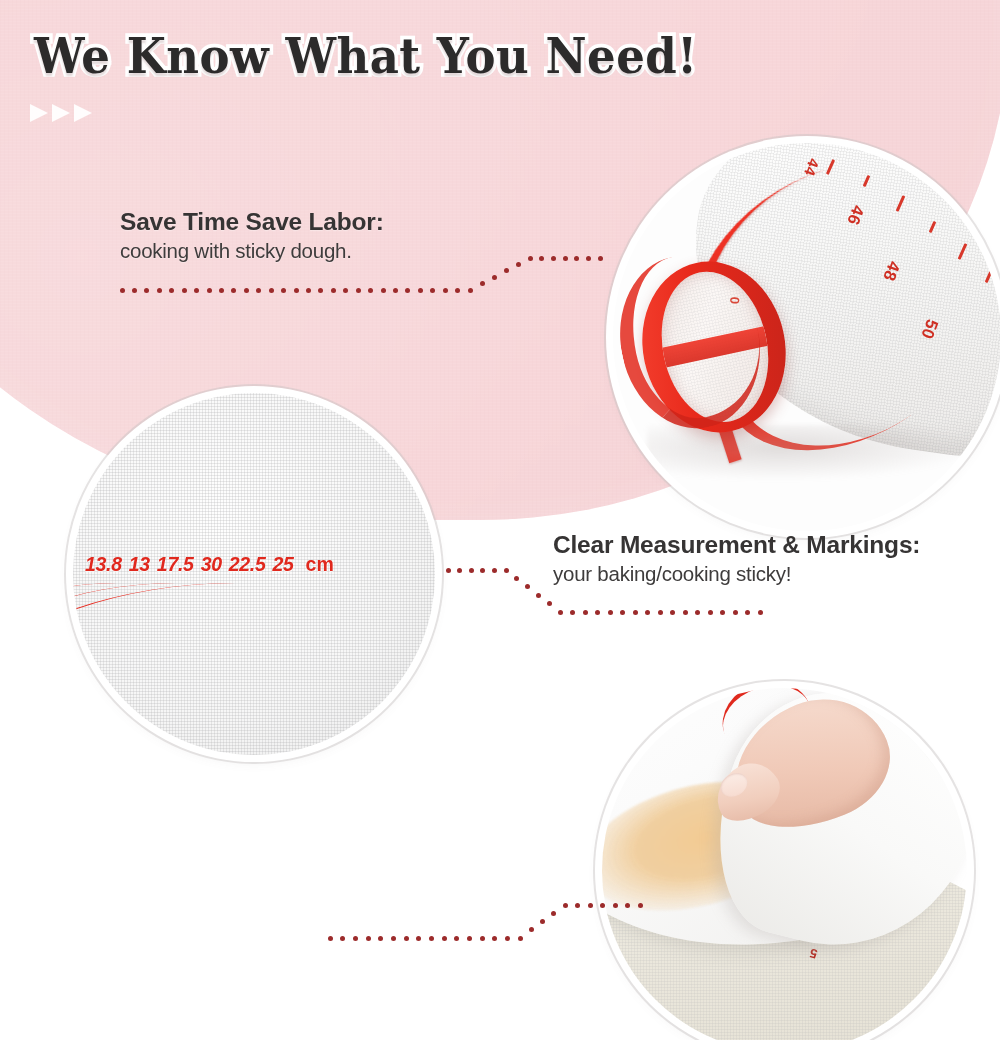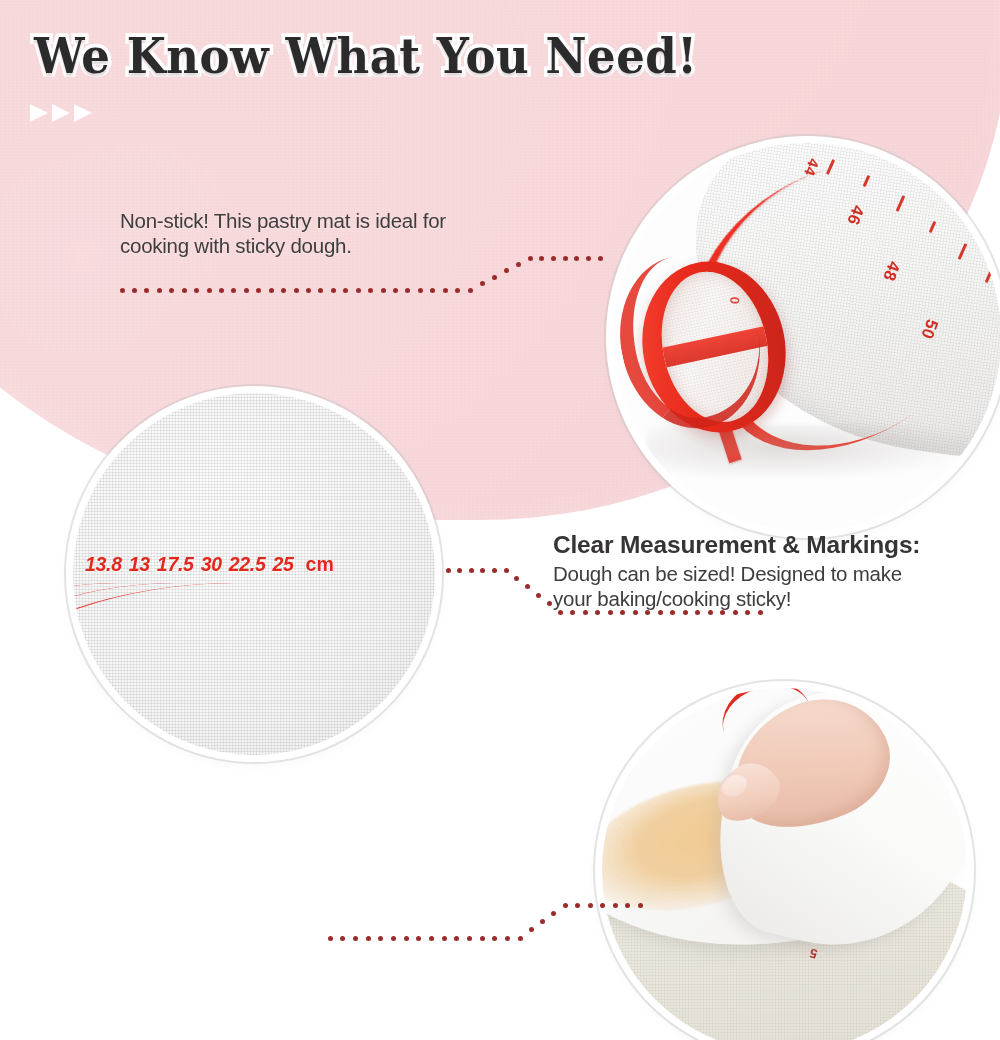--- a/index.html
+++ b/index.html
@@ -467,27 +467,26 @@
       <div class="dough"></div>
       <div class="peel-flap"></div>
       <div class="p-red-top"></div>
       <div class="hand"></div>
       <div class="thumb"></div>
       <div class="nail"></div>
     </div>
   </div>
 
   <div class="feature on-pink" id="feat-1">
-    <p>Non-stick!  This pastry mat is ideal for</p>
+    <h3>Save Time Save Labor:</h3>
     <p>cooking with sticky dough.</p>
   </div>
 
   <div class="feature" id="feat-2">
     <h3>Clear Measurement &amp; Markings:</h3>
-    <p>Dough can be sized! Designed to make</p>
     <p>your baking/cooking sticky!</p>
   </div>
 
 
   <div class="dots" id="dots-1">
       <span class="dot" style="left: 119.5px; top: 287.5px;"></span>
       <span class="dot" style="left: 131.929px; top: 287.5px;"></span>
       <span class="dot" style="left: 144.357px; top: 287.5px;"></span>
       <span class="dot" style="left: 156.786px; top: 287.5px;"></span>
       <span class="dot" style="left: 169.214px; top: 287.5px;"></span>

